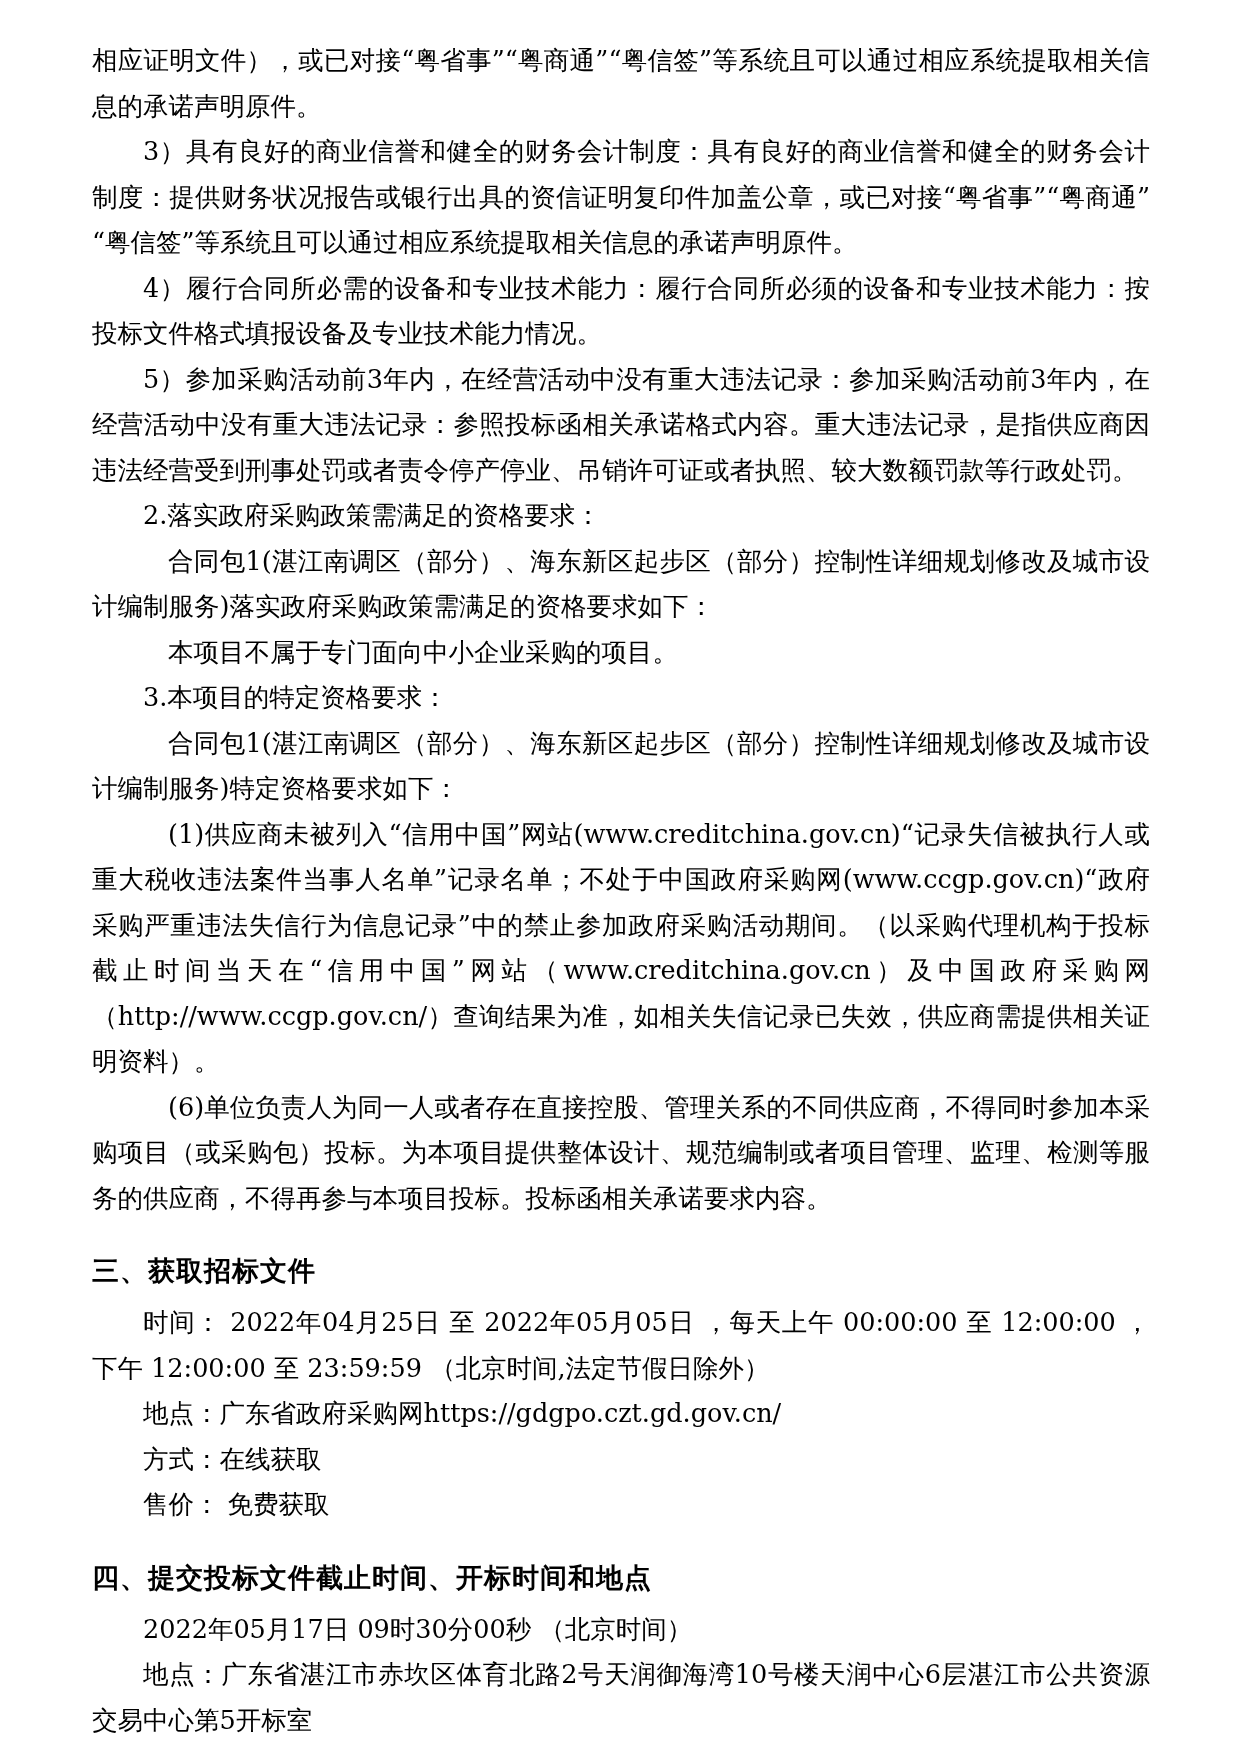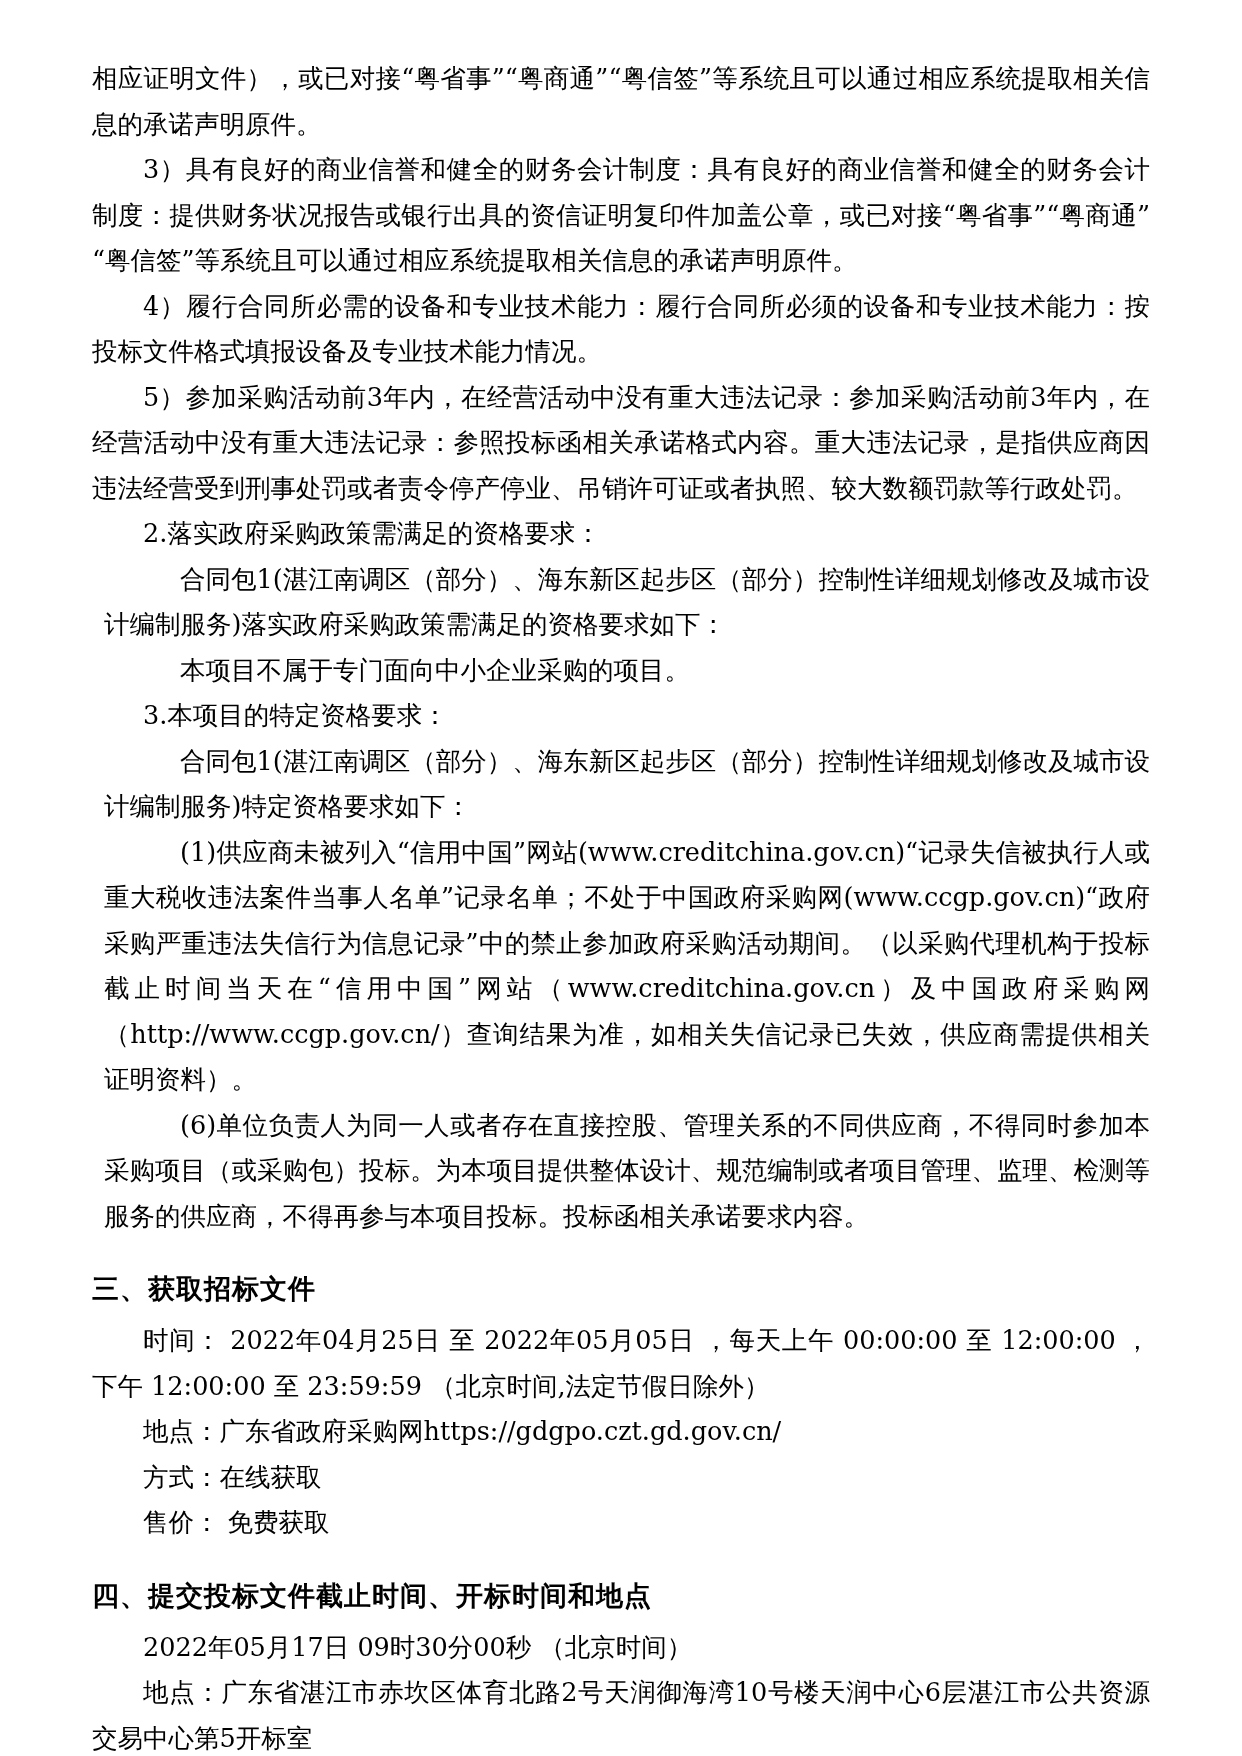--- a/index.html
+++ b/index.html
@@ -13,34 +13,34 @@
     height: 1756px;
     font-family: "DejaVu Serif", "Liberation Serif", serif;
     color: #000000;
     -webkit-font-smoothing: antialiased;
   }
   .page {
     position: relative;
     width: 1242px;
     height: 1756px;
     box-sizing: border-box;
-    padding: 56px 92px 0 92px;
+    padding: 38px 92px 0 92px;
     background: #ffffff;
   }
   
   .para {
     font-size: 25.5px;
     line-height: 45.5px;
     text-align: justify;
     text-justify: inter-ideograph;
     margin: 0;
     letter-spacing: 0;
   }
   .para.indent2 { text-indent: 51px; }   
-  .para.indent3 { text-indent: 76px; margin-left: 12px; }
+  .para.indent3 { text-indent: 76px; }
   
   .sec-head {
     font-family: Liberation Serif, serif;
     font-weight: bold;
     font-size: 27px;
     line-height: 45px;
     margin: 0;
     letter-spacing: 1px;
   }
   .sp-before-head { height: 28px; }

